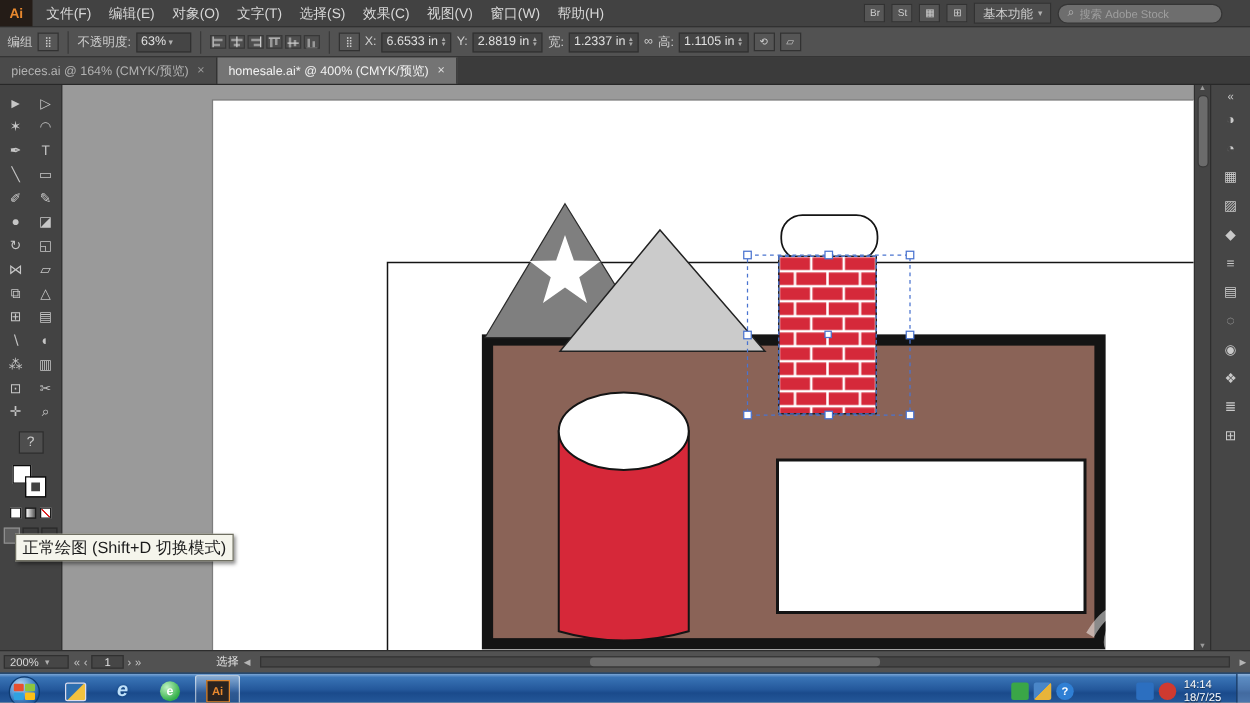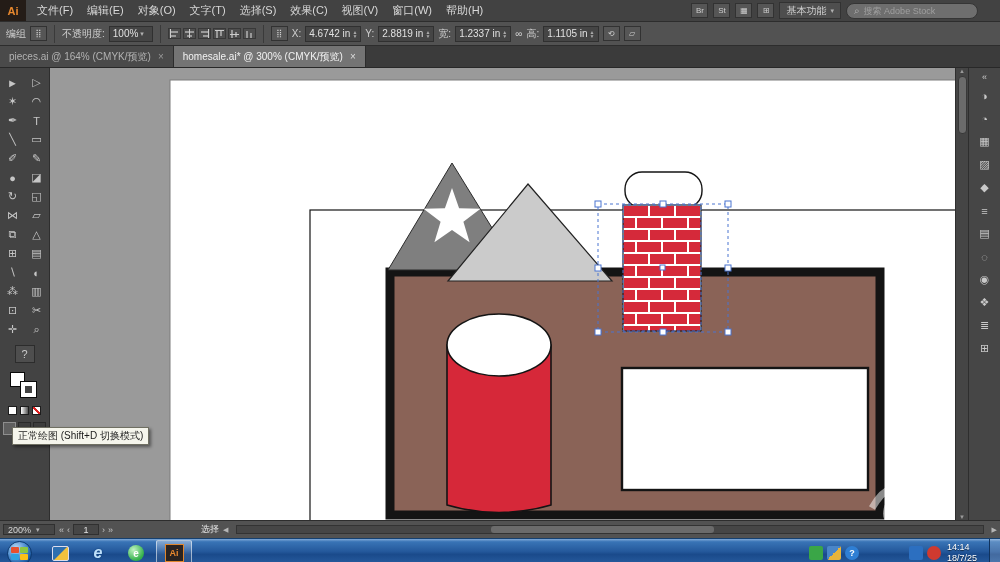--- a/index.html
+++ b/index.html
@@ -55,27 +55,27 @@
 .mode.active{background:#5f5f5f;border-color:#8e8e8e}
 .canvas{flex:1;position:relative;background:#9a9a9a;overflow:hidden}
 .canvas svg{position:absolute;left:0;top:0}
 .vscroll{width:13px;background:#454545;border-left:1px solid #2f2f2f;display:flex;flex-direction:column;align-items:center;color:#9a9a9a;font-size:6px}
 .vthumb{width:9px;height:58px;background:#6b6b6b;border:1px solid #383838;border-radius:4px;margin-top:2px}
 .vsp{flex:1}
 .panelstrip{width:32px;background:#464646;border-left:1px solid #2e2e2e;display:flex;flex-direction:column;align-items:center;padding-top:2px}
 .pico{width:24px;height:23px;display:flex;align-items:center;justify-content:center;color:#c9c9c9;font-size:11px}
 .pico.small{font-size:9px;height:14px}
 
-.tooltip{position:absolute;left:12px;top:427px;z-index:60;background:#f5f5ec;border:1px solid #6f6f62;color:#1c1c1c;font-size:10px;padding:1px 5px;box-shadow:2px 2px 3px rgba(0,0,0,.45);white-space:nowrap}
+.tooltip{position:absolute;left:12px;top:427px;z-index:60;background:#f5f5ec;border:1px solid #6f6f62;color:#1c1c1c;font-size:13px;padding:1px 5px;box-shadow:2px 2px 3px rgba(0,0,0,.45);white-space:nowrap}
 
 .statusbar{height:18px;background:#525252;border-top:1px solid #2d2d2d;display:flex;align-items:center;color:#d6d6d6;font-size:9px;gap:4px;padding:0 3px}
 .zoomfield{display:flex;align-items:center;gap:5px;background:#464646;border:1px solid #303030;height:11px;padding:0 4px;min-width:52px}
 .navc{display:flex;align-items:center;gap:3px;color:#c4c4c4}
 .pagefield{background:#464646;border:1px solid #303030;min-width:26px;text-align:center;height:11px;line-height:10px;color:#e2e2e2}
-.statustext{margin-left:84px;color:#e6e6e6}
+.statustext{margin-left:56px;color:#e6e6e6}
 .hscroll{flex:1;height:9px;background:#464646;border:1px solid #333;margin:0 4px;position:relative}
 .hthumb{position:absolute;left:34%;width:30%;top:0;height:7px;background:#6b6b6b;border-radius:3px}
 .sb-arr{color:#b5b5b5;font-size:7px}
 
 .taskbar{height:29px;background:linear-gradient(#7fa9d8 0%,#3974b6 10%,#24589b 45%,#1a4a8b 55%,#2b61a4 100%);display:flex;align-items:center;border-top:1px solid #16406f}
 .orb{width:25px;height:25px;border-radius:50%;margin:0 9px 0 7px;background:radial-gradient(circle at 35% 28%,#bcdcf7,#4d8cce 45%,#155097 78%);border:1px solid #0d3a70;display:grid;grid-template-columns:8px 8px;grid-template-rows:6px 6px;gap:1px;align-content:center;justify-content:center}
 .orb i{border-radius:1px}
 .orb i:nth-child(1){background:#e8502f}.orb i:nth-child(2){background:#8dc63f}
 .orb i:nth-child(3){background:#30a2e0}.orb i:nth-child(4){background:#fcc018}
 .task-icon{width:36px;height:26px;display:flex;align-items:center;justify-content:center;border-radius:2px;margin:0 1px}
@@ -121,37 +121,37 @@
     </div>
   </div>
 </div>
 
 <div class="controlbar">
   <span class="cb-lab">编组</span>
   <span class="sq-icon">⣿</span>
   <div class="cb-sep"></div>
   <span class="cb-lab">不透明度:</span>
   <div class="cb-field">
-    <span>100%</span>
+    <span>63%</span>
     <span class="caret">▾</span>
   </div>
   <div class="cb-sep"></div>
   <div class="aligns">
     <div></div>
     <div></div>
     <div></div>
     <div></div>
     <div></div>
     <div></div>
   </div>
   <div class="cb-sep"></div>
   <span class="sq-icon">⣿</span>
   <span class="cb-lab">X:</span>
   <div class="cb-field">
-    <span>4.6742 in</span>
+    <span>6.6533 in</span>
     <span class="spin">▲<br>▼</span>
   </div>
   <span class="cb-lab">Y:</span>
   <div class="cb-field">
     <span>2.8819 in</span>
     <span class="spin">▲<br>▼</span>
   </div>
   <span class="cb-lab">宽:</span>
   <div class="cb-field">
     <span>1.2337 in</span>
@@ -166,21 +166,21 @@
   <span class="sq-icon">⟲</span>
   <span class="sq-icon">▱</span>
 </div>
 
 <div class="tabbar">
   <div class="tab">
     <span>pieces.ai @ 164% (CMYK/预览)</span>
     <span class="x">×</span>
   </div>
   <div class="tab active">
-    <span>homesale.ai* @ 300% (CMYK/预览)</span>
+    <span>homesale.ai* @ 400% (CMYK/预览)</span>
     <span class="x">×</span>
   </div>
 </div>
 
 <div class="main">
 
   <div class="toolbar">
     <div class="tools">
       <span class="tool">►</span>
       <span class="tool">▷</span>

